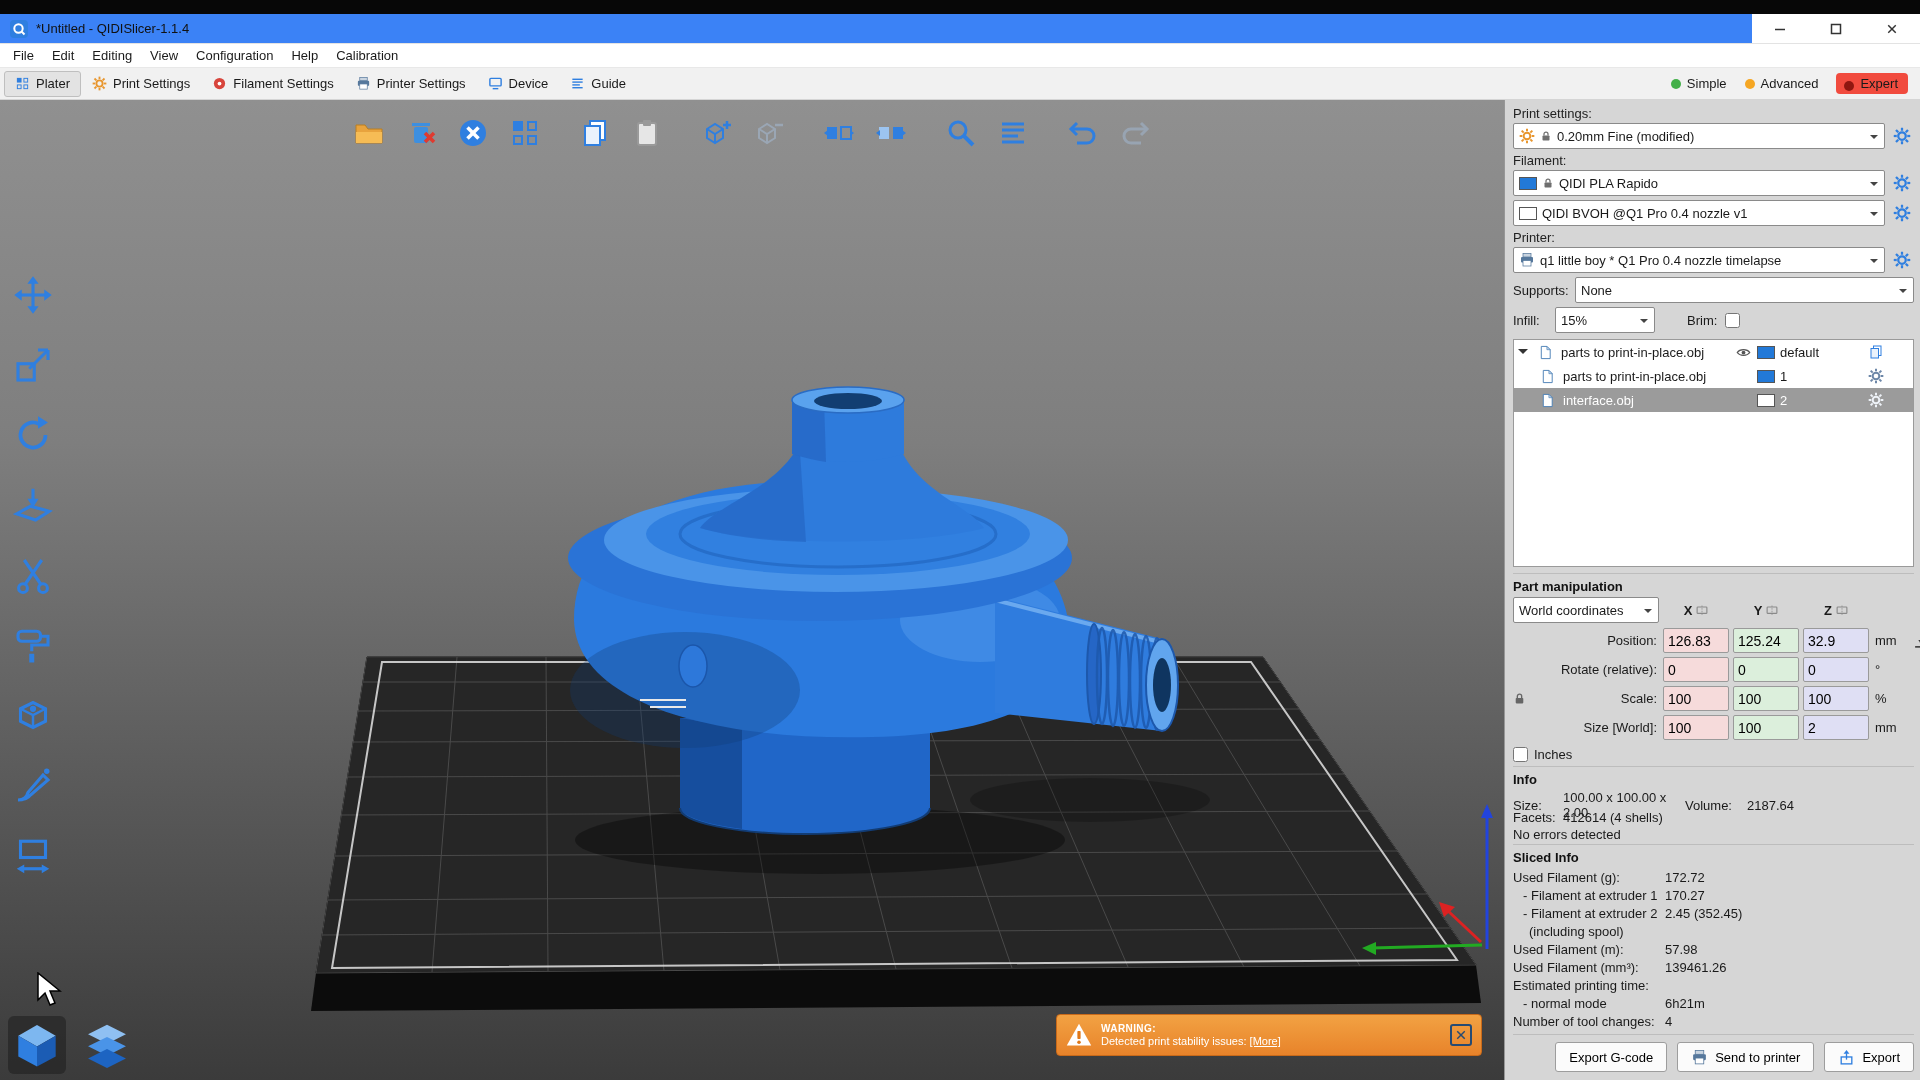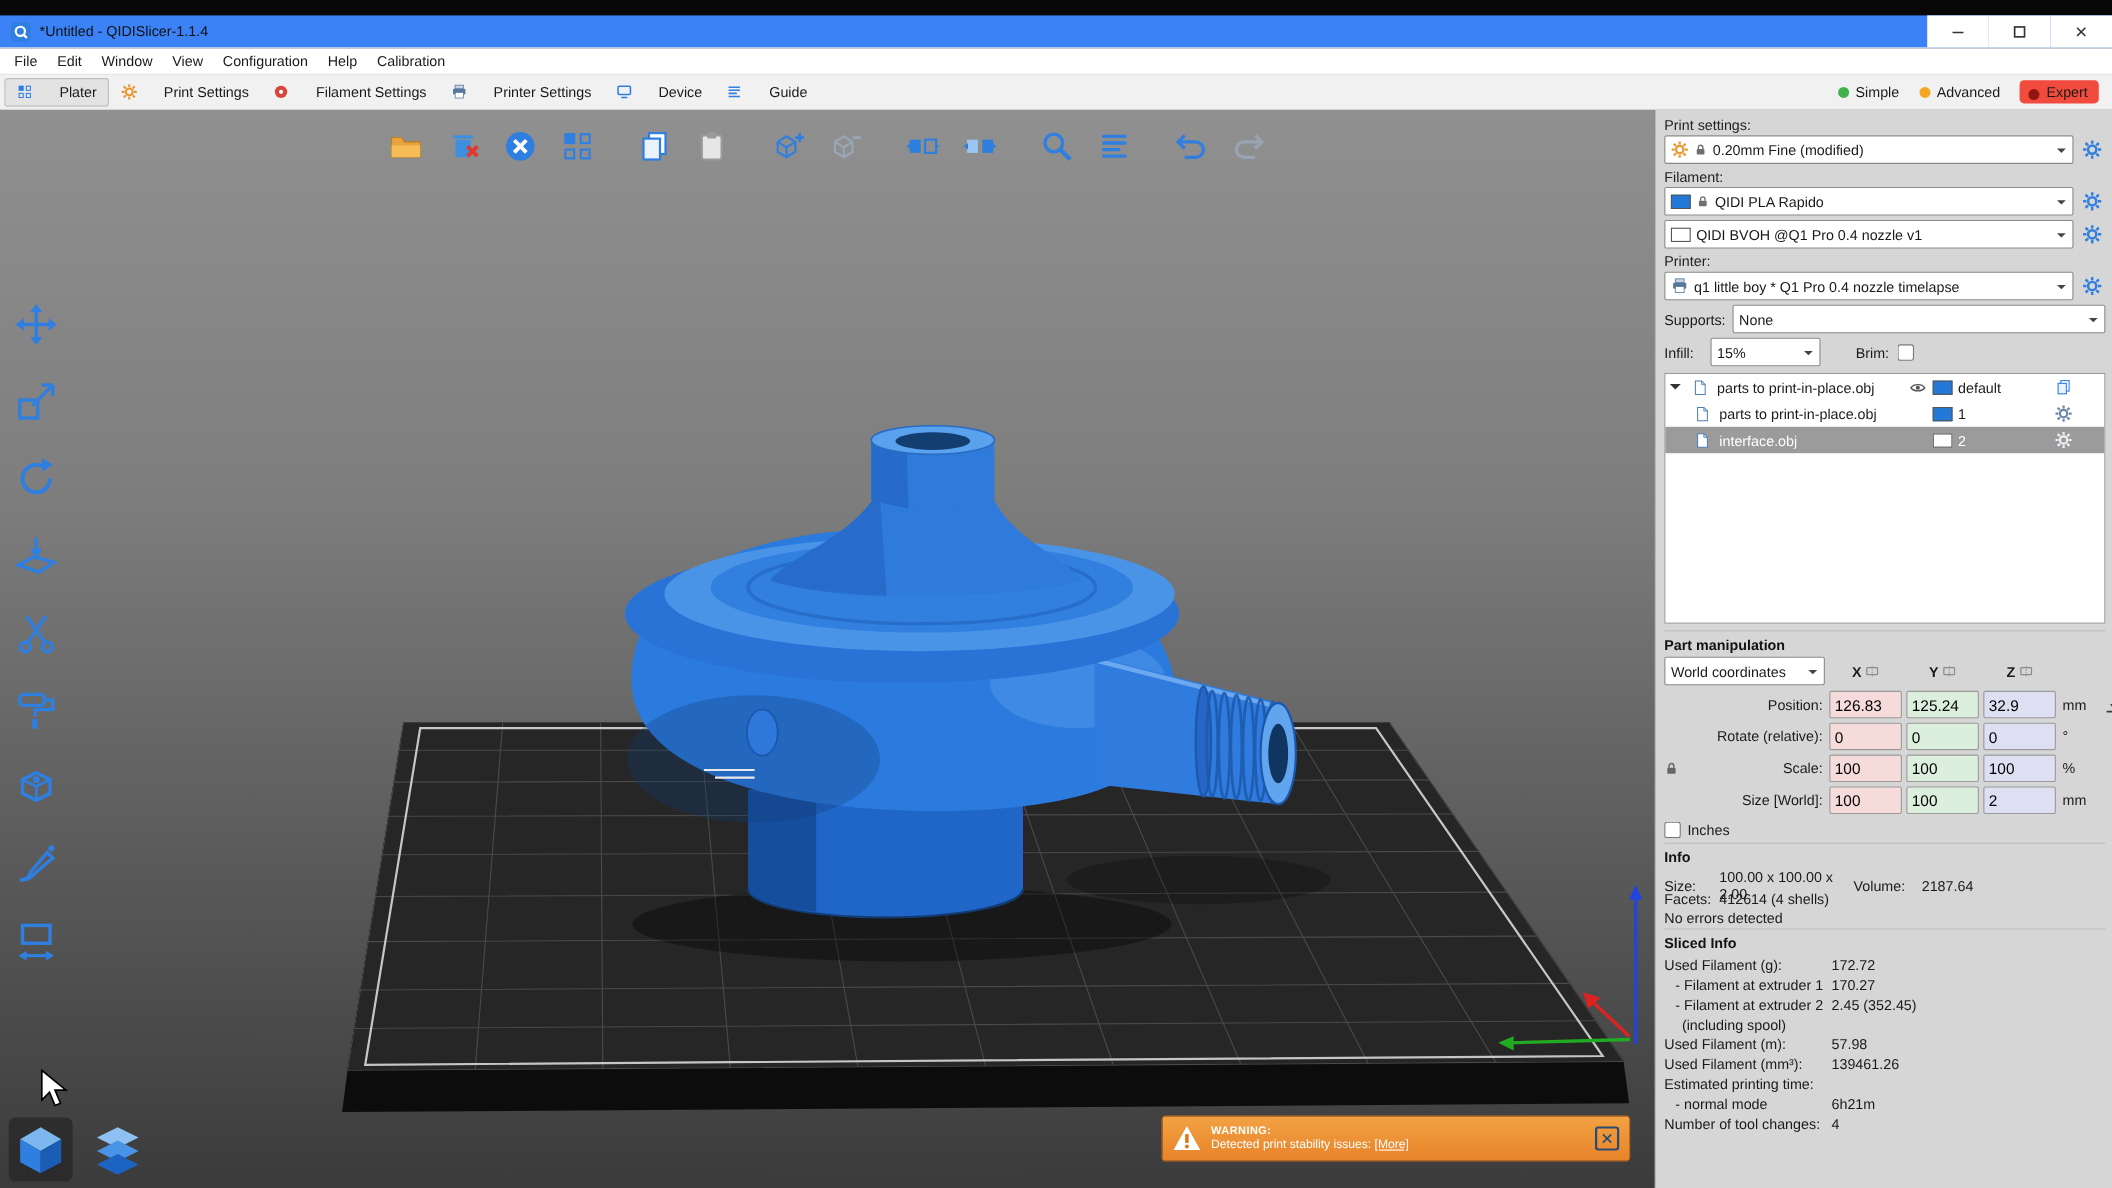--- a/index.html
+++ b/index.html
@@ -7,21 +7,21 @@
 .window{width:1920px;height:1080px;display:flex;flex-direction:column}
 .top-strip{height:14px;background:#070707}
 .titlebar{height:30px;background:#3b82f6;display:flex;align-items:center;padding-left:10px;border-bottom:1px solid #e3e3e3}
 .app-ic{width:18px;height:18px;margin-right:8px}
 .title{font-size:13px;color:#111}
 .win-controls{margin-left:auto;display:flex;height:100%}
 .win-btn{width:56px;height:100%;display:flex;align-items:center;justify-content:center;background:#fff;border:0}
 .menubar{height:24px;background:#fff;display:flex;align-items:flex-end;padding-left:4px;border-bottom:1px solid #e8e8e8}
 .menu-item{padding:0 9px;height:100%;display:flex;align-items:center;cursor:default}
 .tabbar{height:32px;background:#f1f1f1;display:flex;align-items:center;border-bottom:1px solid #d5d5d5;padding:0 12px 0 4px}
-.tab{display:flex;align-items:center;gap:24px;padding:0 10px;height:26px;border:1px solid transparent;border-radius:3px}
+.tab{display:flex;align-items:center;gap:6px;padding:0 10px;height:26px;border:1px solid transparent;border-radius:3px}
 .tab.active{background:#e3e3e3;border-color:#bfbfbf}
 .tab svg{width:15px;height:15px}
 .modes{margin-left:auto;display:flex;align-items:center;gap:18px}
 .mode{display:flex;align-items:center;gap:6px}
 .dot{width:10px;height:10px;border-radius:50%}
 .mode.expert{border-radius:4px;padding:3px 10px 3px 8px}
 .main{flex:1;display:flex;min-height:0}
 
 .viewport{position:relative;flex:1;min-width:0;background:linear-gradient(180deg,#909090 0%,#7e7e7e 35%,#5f5f5f 65%,#3b3b3b 100%);overflow:hidden}
 .scene{position:absolute;inset:0;width:100%;height:100%}
@@ -326,21 +326,21 @@
           <svg width="12" height="12" viewBox="0 0 32 32" style="color:#333">
             <use href="#xx"></use>
           </svg>
         </button>
     </div>
   </div>
 
   <div class="menubar">
     <span class="menu-item">File</span>
     <span class="menu-item">Edit</span>
-    <span class="menu-item">Window</span>
+    <span class="menu-item">Editing</span>
     <span class="menu-item">View</span>
     <span class="menu-item">Configuration</span>
     <span class="menu-item">Help</span>
     <span class="menu-item">Calibration</span>
   </div>
 
   <div class="tabbar">
     <div class="tab active">
         <svg viewBox="0 0 32 32">
           <use href="#gr"></use>
@@ -858,15 +858,32 @@
         </div>
       <div class="si-row">
           <span class="ind">- normal mode</span>
           <span>6h21m</span>
         </div>
       <div class="si-row">
           <span>Number of tool changes:</span>
           <span>4</span>
         </div>
 
+      <div class="bottom-bar">
+        <button class="btn">
+            <span>Export G-code</span>
+          </button>
+        <button class="btn">
+            <svg viewBox="0 0 32 32">
+              <use href="#pr"></use>
+            </svg>
+            <span>Send to printer</span>
+          </button>
+        <button class="btn">
+            <svg viewBox="0 0 32 32">
+              <use href="#ex"></use>
+            </svg>
+            <span>Export</span>
+          </button>
+      </div>
     </div>
   </div>
 </div>
 
 </body></html>

